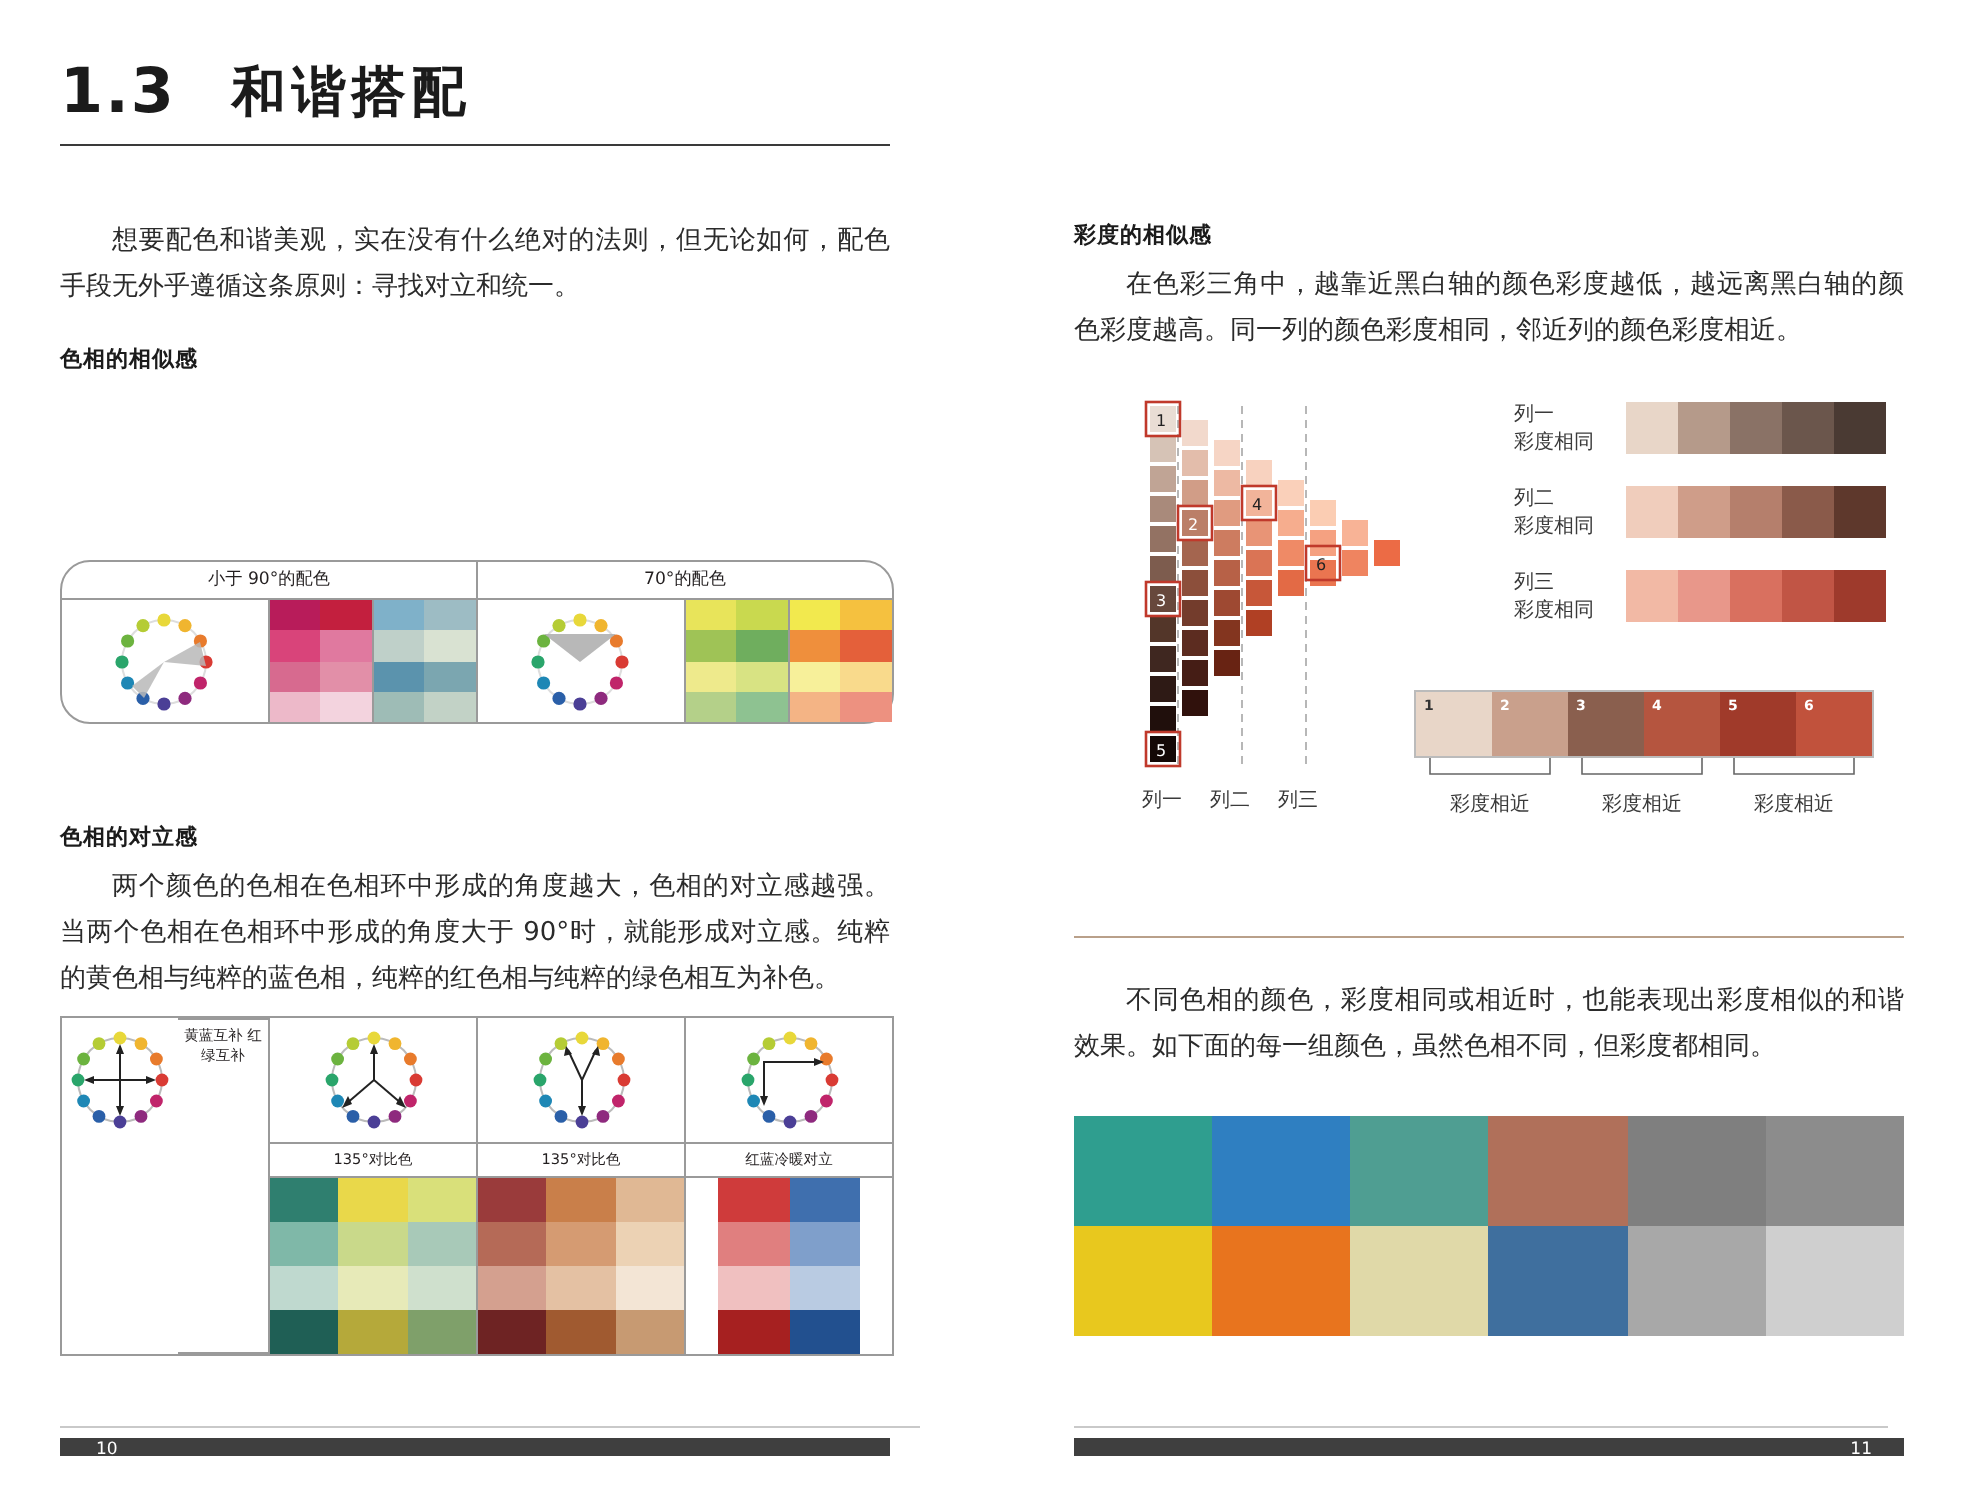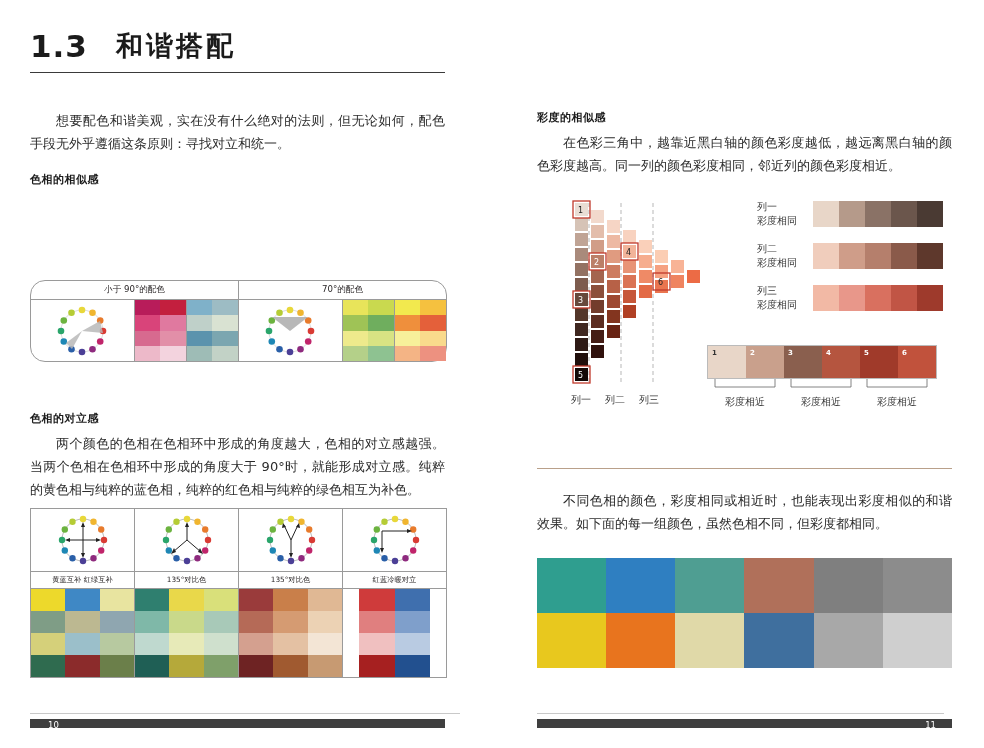--- a/index.html
+++ b/index.html
@@ -181,21 +181,21 @@
     </div>
 
     <div style="position:absolute;left:30px;top:411px;width:415px;">
       <h3 class="sec">色相的对立感</h3>
       <p class="body indent">两个颜色的色相在色相环中形成的角度越大，色相的对立感越强。当两个色相在色相环中形成的角度大于 90°时，就能形成对立感。纯粹的黄色相与纯粹的蓝色相，纯粹的红色相与纯粹的绿色相互为补色。</p>
     </div>
 
     <div class="boxed" style="position:absolute;left:30px;top:508px;width:415px;height:168px;">
       <div style="display:flex;height:100%;">
 
-        <div style="width:25%;display:flex;flex-direction:column;">
+        <div style="width:25%;display:flex;flex-direction:row;">
           <div style="height:62px;display:flex;align-items:center;justify-content:center;">
             <svg width="58" height="58" viewBox="0 0 58 58">
               <circle cx="29" cy="29" r="21" fill="none" stroke="#bbb" stroke-width="1"></circle>
               <g>
                 <circle cx="29" cy="8" r="3.2" fill="#e8d83a"></circle>
                   <circle cx="39.5" cy="10.8" r="3.2" fill="#f0b52f"></circle>
                 <circle cx="47.2" cy="18.5" r="3.2" fill="#e87b2c"></circle>
                   <circle cx="50" cy="29" r="3.2" fill="#d93b34"></circle>
                 <circle cx="47.2" cy="39.5" r="3.2" fill="#c0246a"></circle>
                   <circle cx="39.5" cy="47.2" r="3.2" fill="#8e2a7e"></circle>

